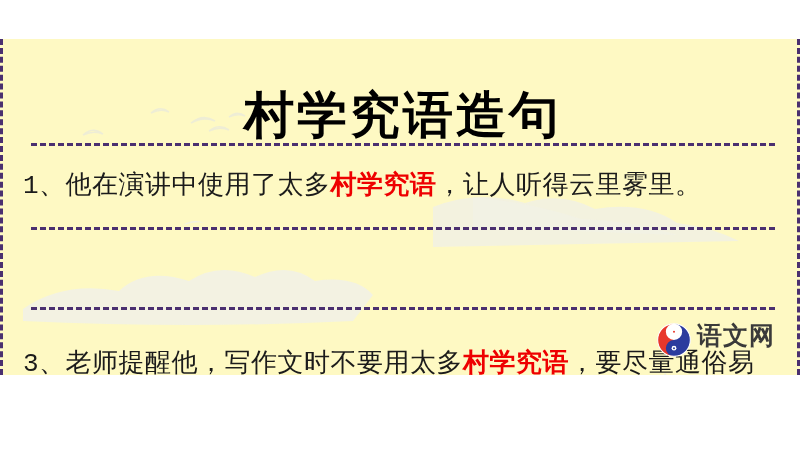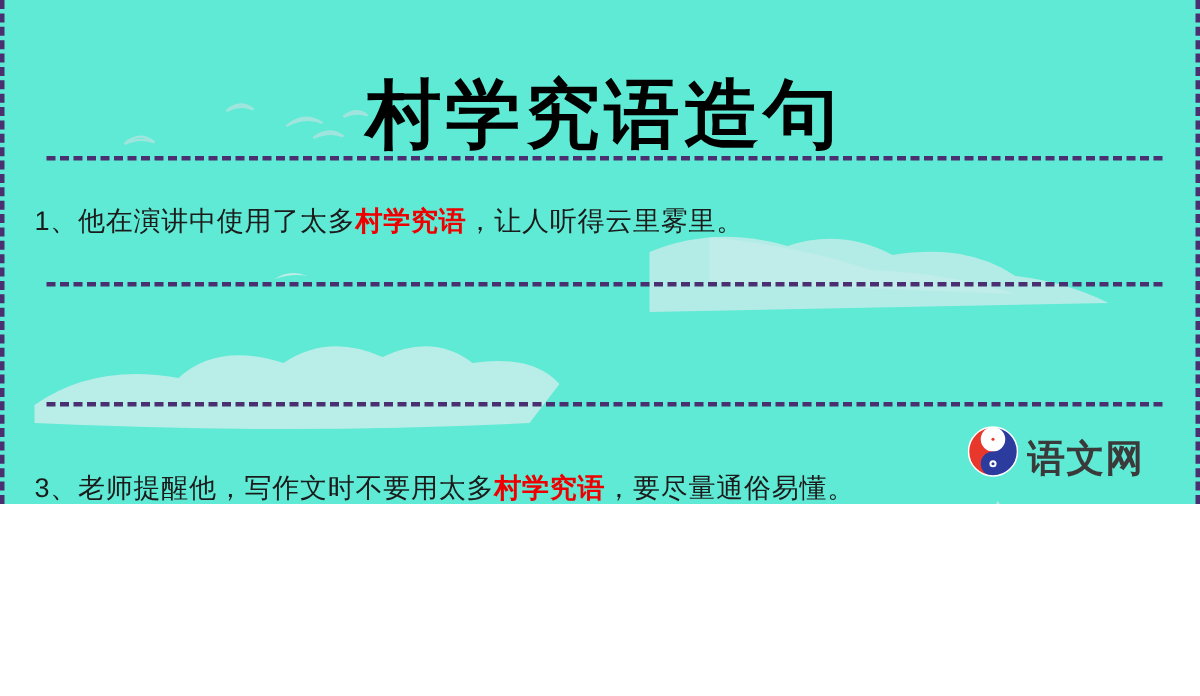--- a/index.html
+++ b/index.html
@@ -11,25 +11,26 @@
     height: 464px;
     overflow: hidden;
     background: #ffffff;
     font-family: "Liberation Serif", "DejaVu Serif", serif;
   }
 
   #page {
     position: relative;
     width: 800px;
     height: 336px;
-    background: #5eead4;
+    background: #fef9c3;
     box-sizing: border-box;
     border-left: 3px dashed #4a3070;
     border-right: 3px dashed #4a3070;
     overflow: hidden;
+    margin-top: 39px;
   }
 
   
   .wm {
     position: absolute;
     pointer-events: none;
     z-index: 0;
   }
   .wm-top-birds {
     left: 20px;
@@ -93,43 +94,43 @@
   .sep-2 { top: 188px; }
   .sep-3 { top: 268px; }
   .sep-4 { top: 386px; }
 
   
   .row {
     position: absolute;
     left: 20px;
     width: 762px;
     z-index: 3;
-    font-family: Liberation Sans, sans-serif;
-    font-size: 18px;
+    font-family: Liberation Mono, monospace;
+    font-size: 26px;
     line-height: 43px;
     color: #1b1b1b;
     letter-spacing: 0.5px;
   }
   .row-1 { top: 126px; }
   .row-2 { top: 208px; }
   .row-3 { top: 304px; }
 
   .kw {
     color: #ee0000;
     font-weight: 700;
   }
 
   
   .logo {
     position: absolute;
-    right: 34px;
+    right: 22px;
     bottom: 18px;
     z-index: 5;
     display: flex;
-    align-items: flex-end;
+    align-items: flex-start;
     gap: 6px;
   }
   .logo-mark {
     width: 34px;
     height: 34px;
     display: block;
   }
   .logo-text {
     font-family: "DejaVu Serif", "Liberation Serif", serif;
     font-size: 25px;

